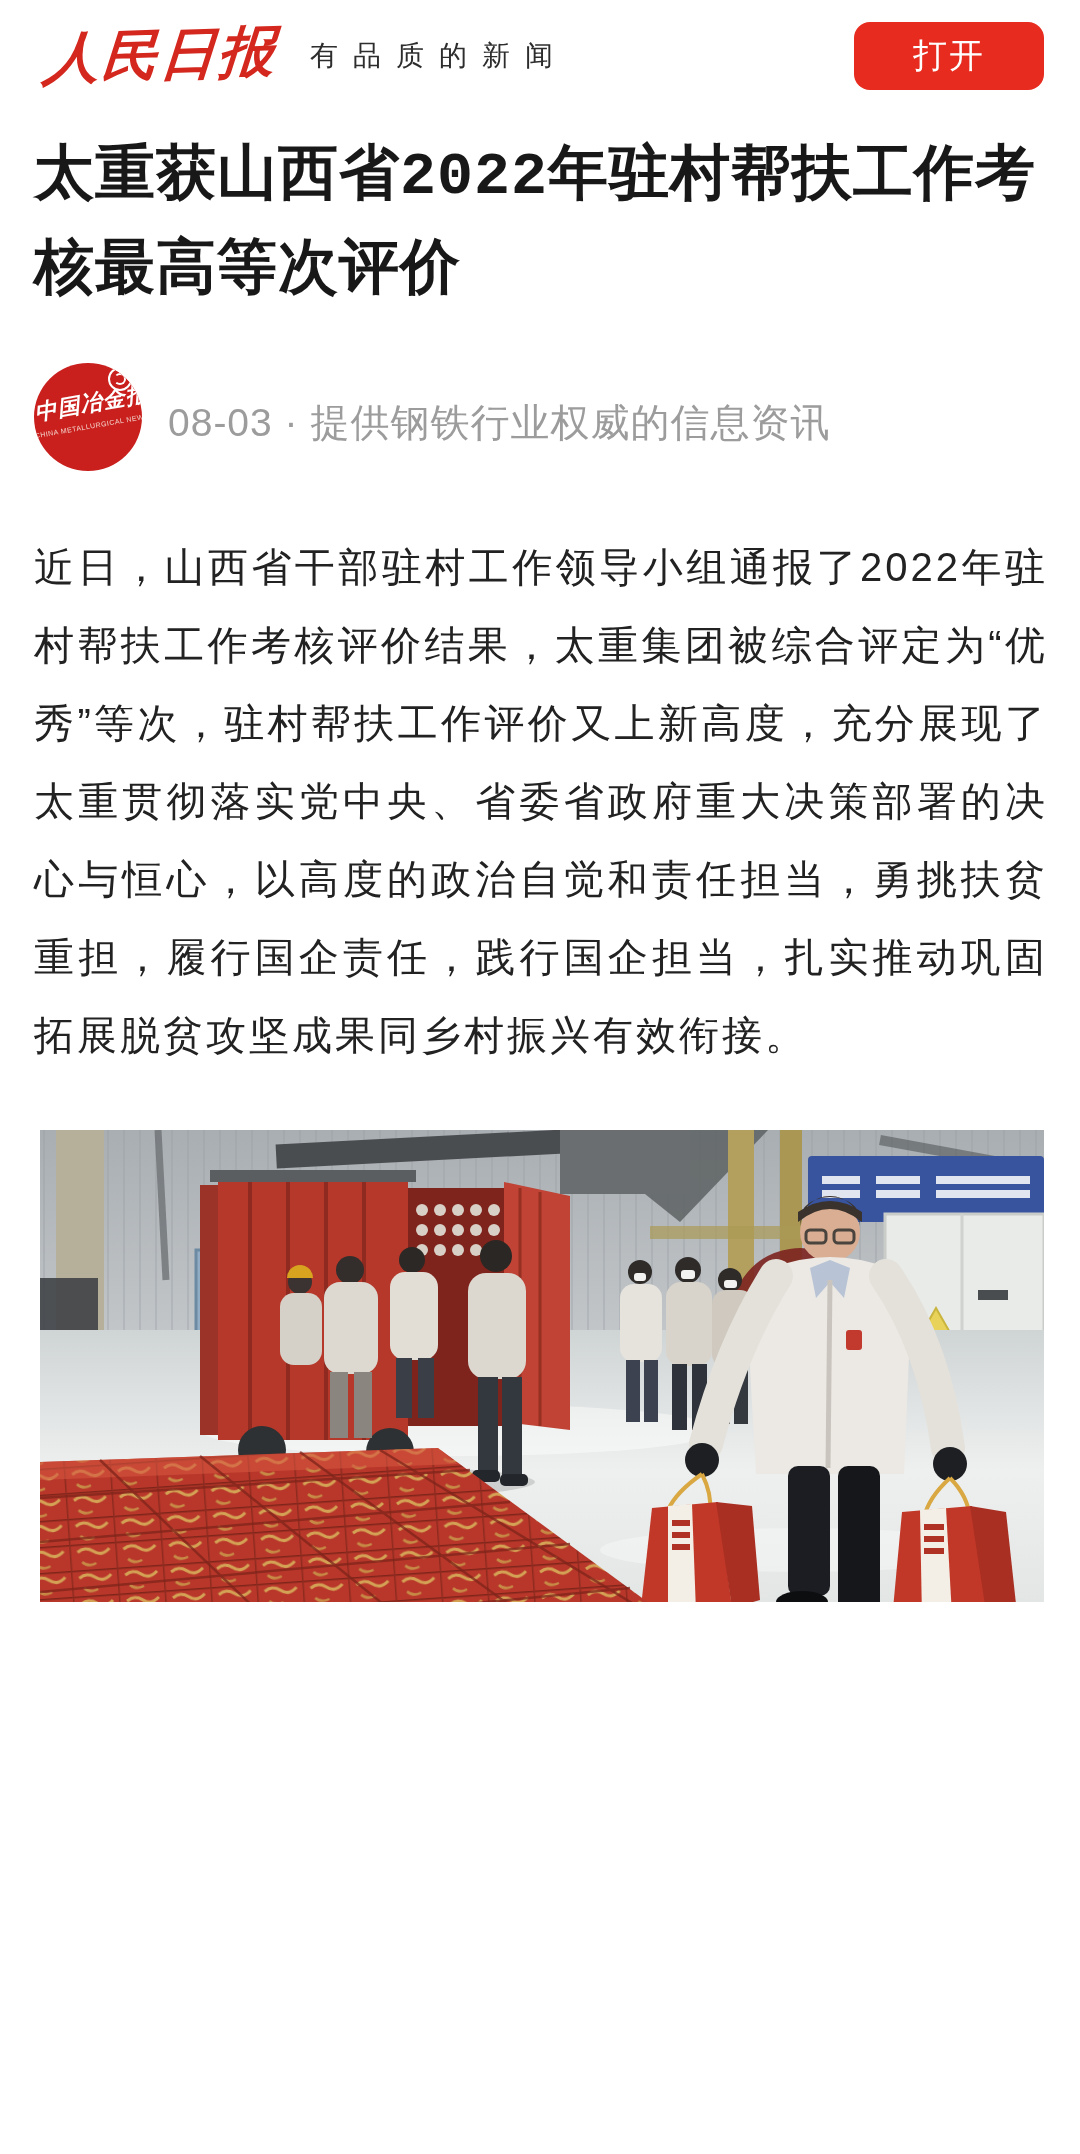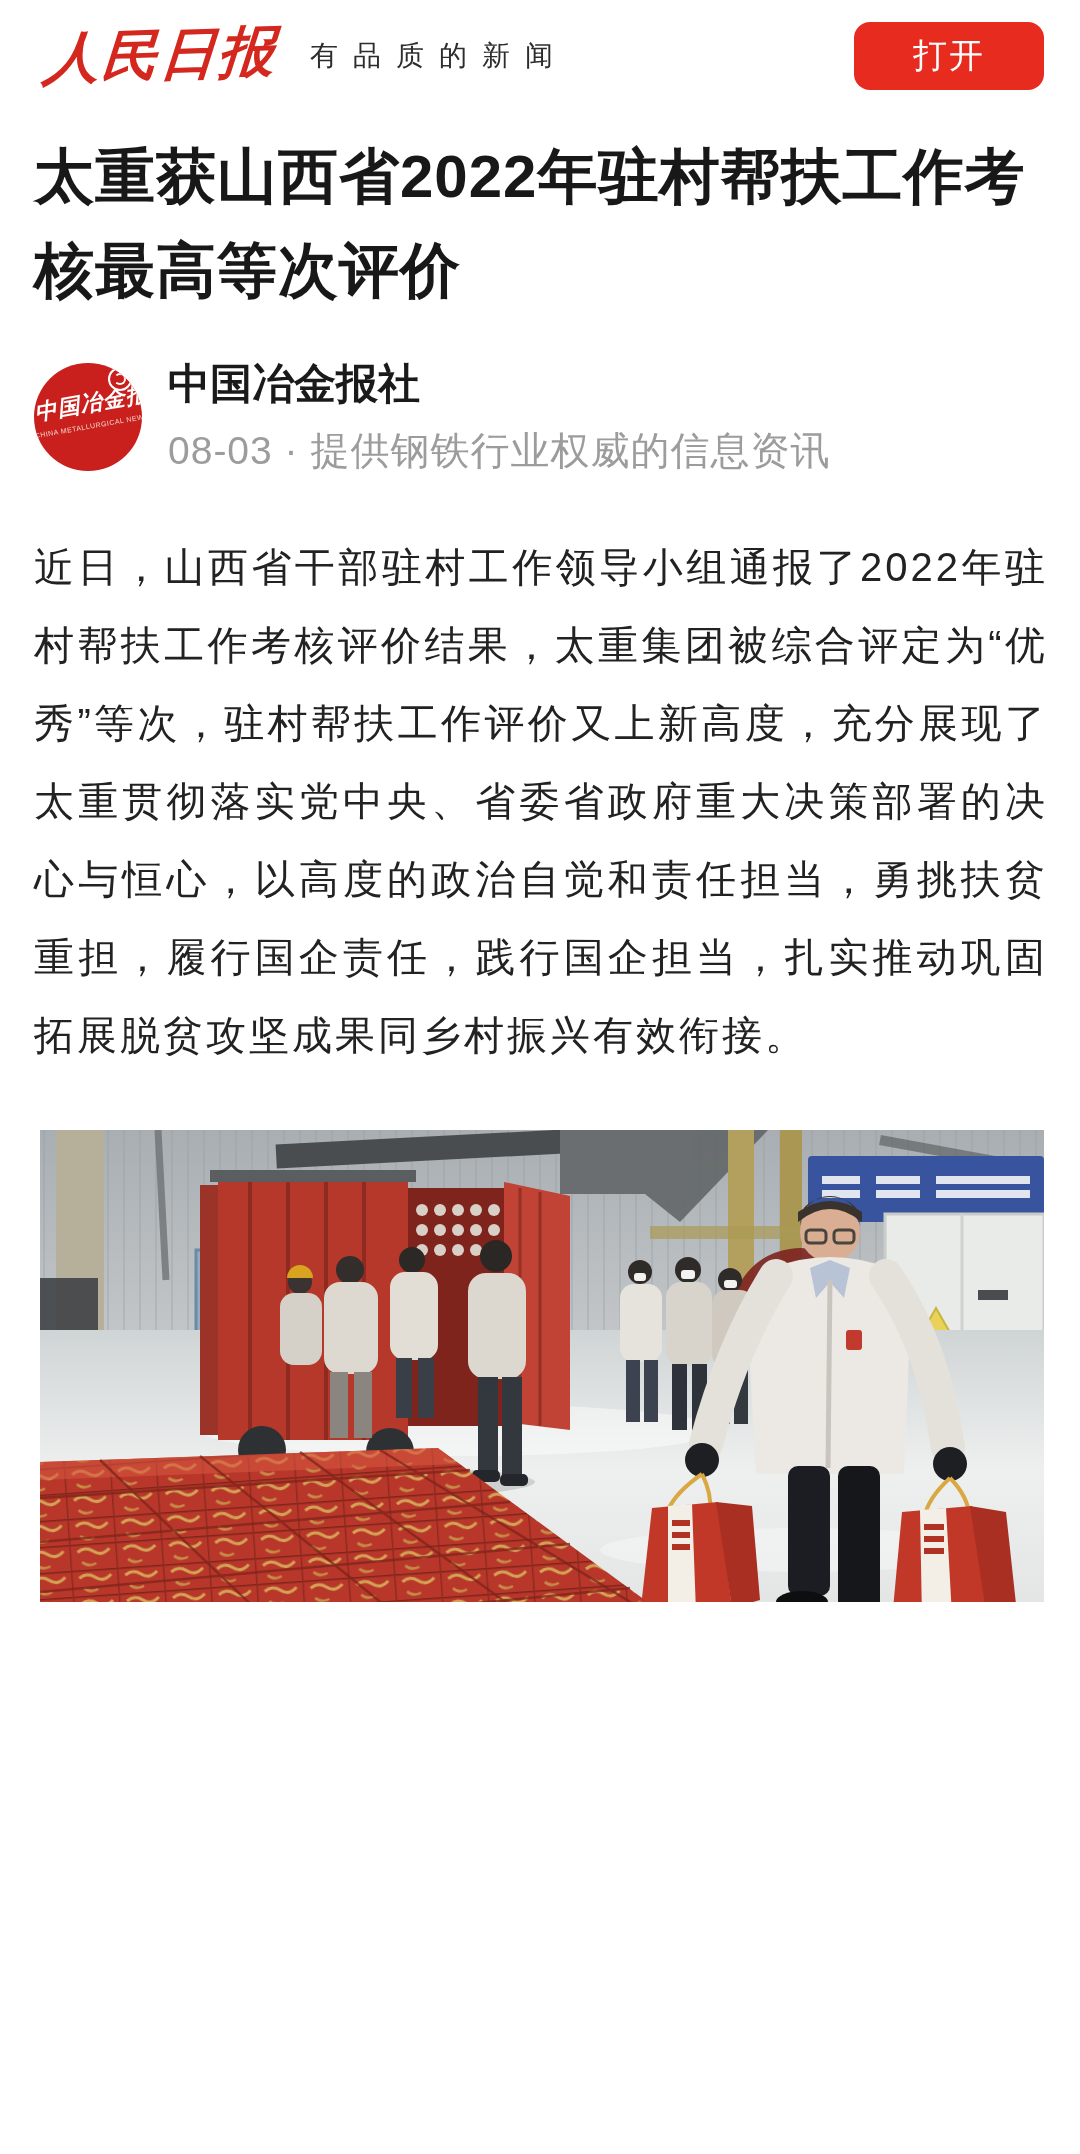--- a/index.html
+++ b/index.html
@@ -28,21 +28,21 @@
     margin-left:auto;width:190px;height:68px;
     background:#e72b1e;border:none;border-radius:16px;
     color:#ffffff;font-size:34px;font-weight:500;
     display:flex;align-items:center;justify-content:center;
     font-family:inherit;letter-spacing:2px;cursor:pointer;
   }
   
   .headline{
     margin:38px 30px 0 34px;
     font-size:60px;line-height:94px;letter-spacing:1px;
-    font-weight:700;color:#181818;
+    font-weight:700;color:#181818;font-family:Liberation Mono, monospace;
   }
   
   .author-row{
     margin:44px 34px 0 34px;
     display:flex;align-items:center;height:110px;
   }
   .avatar{
     position:relative;width:108px;height:108px;border-radius:50%;
     background:#c9201e;flex:0 0 auto;overflow:hidden;cursor:pointer;
   }
@@ -100,21 +100,20 @@
 
 <h1 class="headline">太重获山西省2022年驻村帮扶工作考核最高等次评价</h1>
 
 <div class="author-row">
   <div class="avatar">
     <div class="cal">中国冶金报</div>
     <div class="sub">CHINA METALLURGICAL NEWS</div>
     <div class="badge"></div>
   </div>
   <div class="author-info">
-    <div class="author-name">中国冶金报社</div>
     <div class="author-meta">08-03 · 提供钢铁行业权威的信息资讯</div>
   </div>
 </div>
 
 <div class="article-body">
   <p>近日，山西省干部驻村工作领导小组通报了2022年驻村帮扶工作考核评价结果，太重集团被综合评定为“优秀”等次，驻村帮扶工作评价又上新高度，充分展现了太重贯彻落实党中央、省委省政府重大决策部署的决心与恒心，以高度的政治自觉和责任担当，勇挑扶贫重担，履行国企责任，践行国企担当，扎实推动巩固拓展脱贫攻坚成果同乡村振兴有效衔接。</p>
 </div>
 
 <figure class="photo-wrap" style="margin:50px 0 0 40px;">
 <svg width="1004" height="512" viewBox="0 0 1004 512" xmlns="http://www.w3.org/2000/svg">

